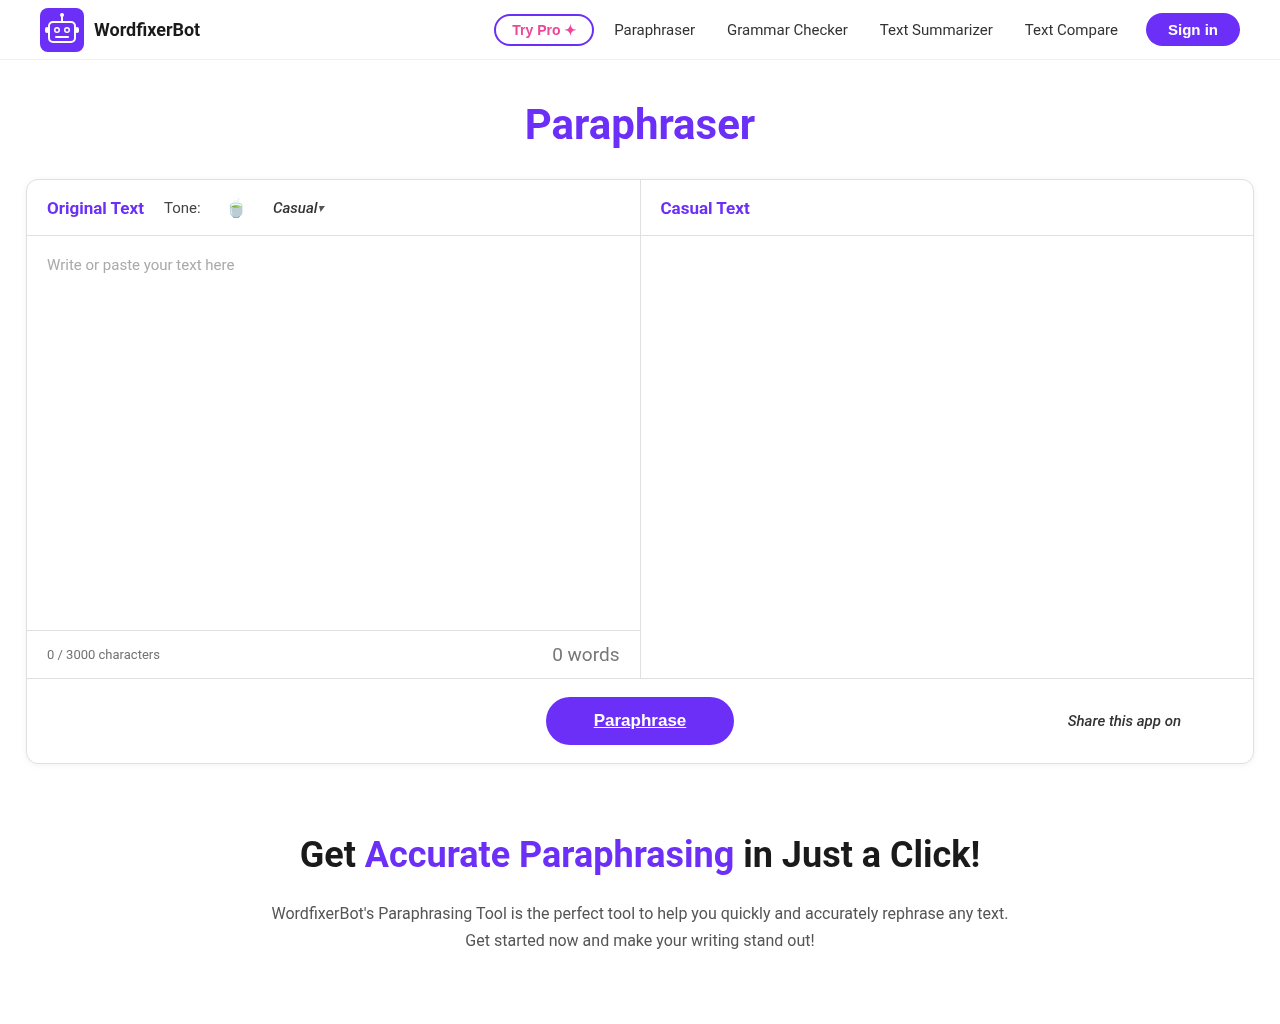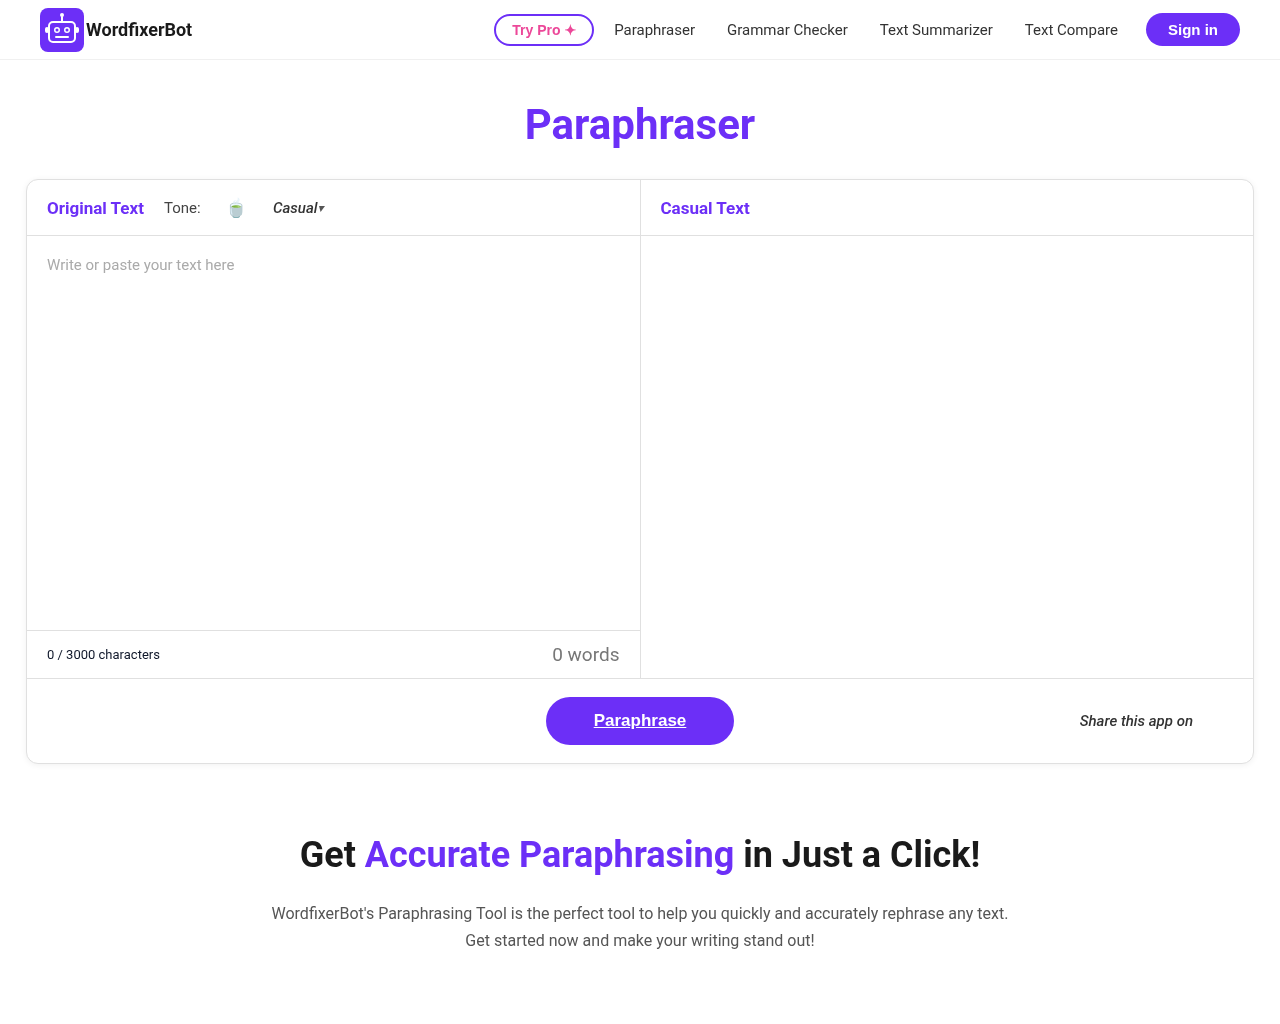--- a/index.html
+++ b/index.html
@@ -21,21 +21,21 @@
       align-items: center;
       justify-content: space-between;
       padding: 0 40px;
       height: 60px;
       background: #ffffff;
       border-bottom: 1px solid #f0f0f0;
     }
     .logo-area {
       display: flex;
       align-items: center;
-      gap: 2px;
+      gap: 10px;
     }
     .logo-text {
       font-size: 18px;
       font-weight: 700;
       color: #1a1a1a;
     }
     .nav-area {
       display: flex;
       align-items: center;
       gap: 8px;
@@ -192,21 +192,21 @@
     .panel-footer {
       padding: 12px 20px;
       border-top: 1px solid #e0e0e0;
       display: flex;
       justify-content: space-between;
       align-items: center;
     }
 
     .char-count {
       font-size: 13px;
-      color: #0f172a;
+      color: #737373;
     }
 
     .word-count {
       font-size: 19px;
       color: #777;
     }
 
     
     .action-row {
       border-top: 1px solid #e0e0e0;
@@ -224,21 +224,21 @@
       border-radius: 30px;
       padding: 14px 48px;
       font-size: 17px;
       font-weight: 600;
       cursor: pointer;
       text-decoration: underline;
     }
 
     .share-text {
       position: absolute;
-      right: 60px;
+      right: 72px;
       font-size: 15px;
       font-style: italic;
       color: #333;
       font-weight: 500;
     }
 
     
     .marketing-section {
       padding: 70px 40px 40px;
       text-align: center;

